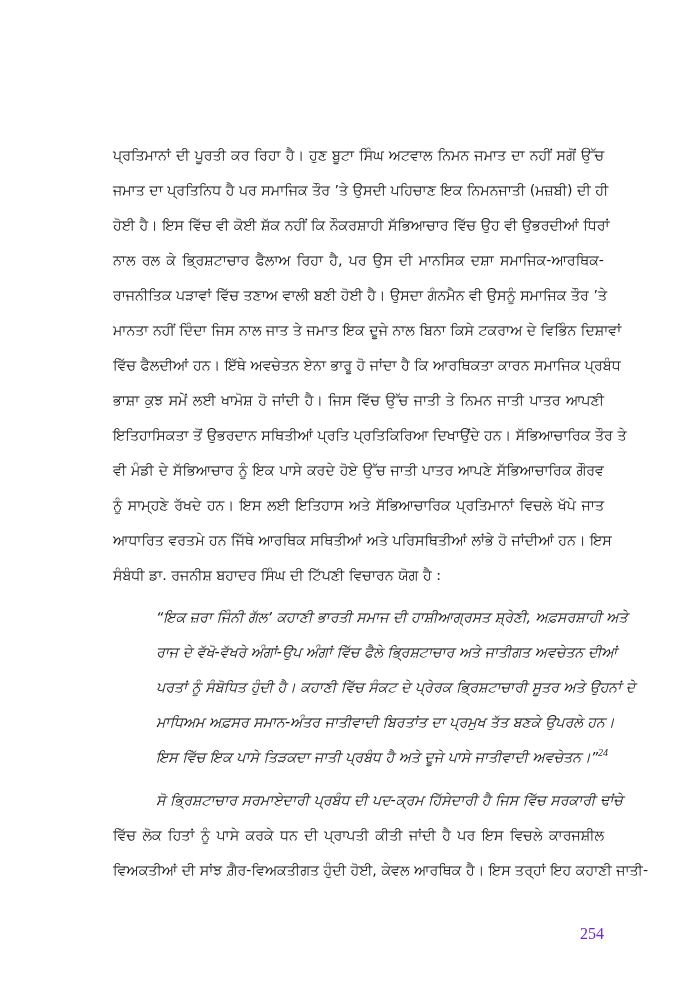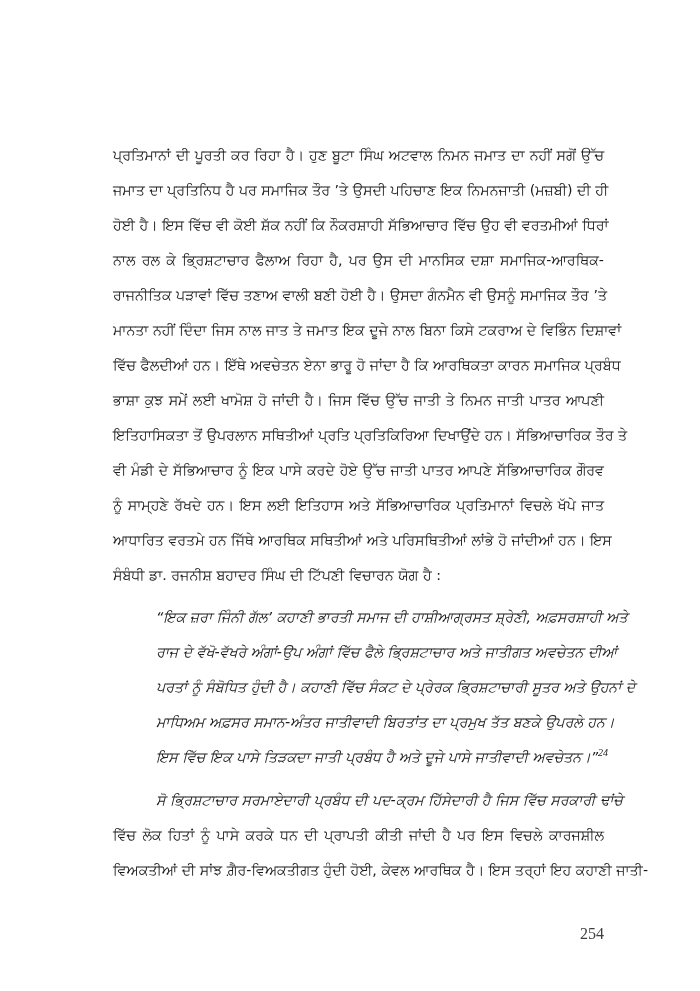--- a/index.html
+++ b/index.html
@@ -6,37 +6,37 @@
   body { width: 700px; height: 991px; position: relative; overflow: hidden;
          font-family: "DejaVu Sans", "Liberation Sans", sans-serif; color: #1a1a1a; }
   .page { position: absolute; left: 8px; top: 0; width: 700px; height: 816px; }
   .line { position: absolute; left: 105px; width: 491px; font-size: 14.2px; line-height: 20px;
           white-space: nowrap; text-align: justify; text-align-last: justify; }
   .line.last { text-align-last: left; }
   .quote .line { left: 148px; width: 448px; font-style: italic; }
   .para2 .line.first { left: 148px; width: 448px; font-style: italic; }
   sup { font-family: "Liberation Serif", serif; font-size: 10px; vertical-align: 6px; line-height: 0; }
   .page-number { position: absolute; left: 572px; top: 925px; font-family: "Liberation Serif", serif;
-                 font-size: 16px; color: #404040; }
+                 font-size: 16px; color: #6d28d9; }
 </style>
 </head>
 <body>
 
 <div class="page">
 
   <div class="para1">
     <div class="line" style="top:145px">ਪ੍ਰਤਿਮਾਨਾਂ ਦੀ ਪੂਰਤੀ ਕਰ ਰਿਹਾ ਹੈ। ਹੁਣ ਬੂਟਾ ਸਿੰਘ ਅਟਵਾਲ ਨਿਮਨ ਜਮਾਤ ਦਾ ਨਹੀਂ ਸਗੋਂ ਉੱਚ</div>
     <div class="line" style="top:180px">ਜਮਾਤ ਦਾ ਪ੍ਰਤਿਨਿਧ ਹੈ ਪਰ ਸਮਾਜਿਕ ਤੌਰ ’ਤੇ ਉਸਦੀ ਪਹਿਚਾਣ ਇਕ ਨਿਮਨਜਾਤੀ (ਮਜ਼ਬੀ) ਦੀ ਹੀ</div>
-    <div class="line" style="top:215px">ਹੋਈ ਹੈ। ਇਸ ਵਿੱਚ ਵੀ ਕੋਈ ਸ਼ੱਕ ਨਹੀਂ ਕਿ ਨੌਕਰਸ਼ਾਹੀ ਸੱਭਿਆਚਾਰ ਵਿੱਚ ਉਹ ਵੀ ਵਰਤਮੀਆਂ ਧਿਰਾਂ</div>
+    <div class="line" style="top:215px">ਹੋਈ ਹੈ। ਇਸ ਵਿੱਚ ਵੀ ਕੋਈ ਸ਼ੱਕ ਨਹੀਂ ਕਿ ਨੌਕਰਸ਼ਾਹੀ ਸੱਭਿਆਚਾਰ ਵਿੱਚ ਉਹ ਵੀ ਉਭਰਦੀਆਂ ਧਿਰਾਂ</div>
     <div class="line" style="top:250px">ਨਾਲ ਰਲ ਕੇ ਭ੍ਰਿਸ਼ਟਾਚਾਰ ਫੈਲਾਅ ਰਿਹਾ ਹੈ, ਪਰ ਉਸ ਦੀ ਮਾਨਸਿਕ ਦਸ਼ਾ ਸਮਾਜਿਕ-ਆਰਥਿਕ-</div>
     <div class="line" style="top:285px">ਰਾਜਨੀਤਿਕ ਪੜਾਵਾਂ ਵਿੱਚ ਤਣਾਅ ਵਾਲੀ ਬਣੀ ਹੋਈ ਹੈ। ਉਸਦਾ ਗੰਨਮੈਨ ਵੀ ਉਸਨੂੰ ਸਮਾਜਿਕ ਤੌਰ ’ਤੇ</div>
     <div class="line" style="top:320px">ਮਾਨਤਾ ਨਹੀਂ ਦਿੰਦਾ ਜਿਸ ਨਾਲ ਜਾਤ ਤੇ ਜਮਾਤ ਇਕ ਦੂਜੇ ਨਾਲ ਬਿਨਾ ਕਿਸੇ ਟਕਰਾਅ ਦੇ ਵਿਭਿੰਨ ਦਿਸ਼ਾਵਾਂ</div>
     <div class="line" style="top:355px">ਵਿੱਚ ਫੈਲਦੀਆਂ ਹਨ। ਇੱਥੇ ਅਵਚੇਤਨ ਏਨਾ ਭਾਰੂ ਹੋ ਜਾਂਦਾ ਹੈ ਕਿ ਆਰਥਿਕਤਾ ਕਾਰਨ ਸਮਾਜਿਕ ਪ੍ਰਬੰਧ</div>
     <div class="line" style="top:390px">ਭਾਸ਼ਾ ਕੁਝ ਸਮੇਂ ਲਈ ਖਾਮੋਸ਼ ਹੋ ਜਾਂਦੀ ਹੈ। ਜਿਸ ਵਿੱਚ ਉੱਚ ਜਾਤੀ ਤੇ ਨਿਮਨ ਜਾਤੀ ਪਾਤਰ ਆਪਣੀ</div>
-    <div class="line" style="top:425px">ਇਤਿਹਾਸਿਕਤਾ ਤੋਂ ਉਪਰਲਾਨ ਸਥਿਤੀਆਂ ਪ੍ਰਤਿ ਪ੍ਰਤਿਕਿਰਿਆ ਦਿਖਾਉਂਦੇ ਹਨ। ਸੱਭਿਆਚਾਰਿਕ ਤੌਰ ਤੇ</div>
+    <div class="line" style="top:425px">ਇਤਿਹਾਸਿਕਤਾ ਤੋਂ ਉਭਰਦਾਨ ਸਥਿਤੀਆਂ ਪ੍ਰਤਿ ਪ੍ਰਤਿਕਿਰਿਆ ਦਿਖਾਉਂਦੇ ਹਨ। ਸੱਭਿਆਚਾਰਿਕ ਤੌਰ ਤੇ</div>
     <div class="line" style="top:460px">ਵੀ ਮੰਡੀ ਦੇ ਸੱਭਿਆਚਾਰ ਨੂੰ ਇਕ ਪਾਸੇ ਕਰਦੇ ਹੋਏ ਉੱਚ ਜਾਤੀ ਪਾਤਰ ਆਪਣੇ ਸੱਭਿਆਚਾਰਿਕ ਗੌਰਵ</div>
     <div class="line" style="top:495px">ਨੂੰ ਸਾਮ੍ਹਣੇ ਰੱਖਦੇ ਹਨ। ਇਸ ਲਈ ਇਤਿਹਾਸ ਅਤੇ ਸੱਭਿਆਚਾਰਿਕ ਪ੍ਰਤਿਮਾਨਾਂ ਵਿਚਲੇ ਖੱਪੇ ਜਾਤ</div>
     <div class="line" style="top:530px">ਆਧਾਰਿਤ ਵਰਤਮੇ ਹਨ ਜਿੱਥੇ ਆਰਥਿਕ ਸਥਿਤੀਆਂ ਅਤੇ ਪਰਿਸਥਿਤੀਆਂ ਲਾਂਭੇ ਹੋ ਜਾਂਦੀਆਂ ਹਨ। ਇਸ</div>
     <div class="line last" style="top:565px">ਸੰਬੰਧੀ ਡਾ. ਰਜਨੀਸ਼ ਬਹਾਦਰ ਸਿੰਘ ਦੀ ਟਿੱਪਣੀ ਵਿਚਾਰਨ ਯੋਗ ਹੈ :</div>
   </div>
 
   <div class="quote">
     <div class="line" style="top:607px">“ਇਕ ਜ਼ਰਾ ਜਿੰਨੀ ਗੱਲ’ ਕਹਾਣੀ ਭਾਰਤੀ ਸਮਾਜ ਦੀ ਹਾਸ਼ੀਆਗ੍ਰਸਤ ਸ਼੍ਰੇਣੀ, ਅਫ਼ਸਰਸ਼ਾਹੀ ਅਤੇ</div>
     <div class="line" style="top:642px">ਰਾਜ ਦੇ ਵੱਖੋ-ਵੱਖਰੇ ਅੰਗਾਂ-ਉਪ ਅੰਗਾਂ ਵਿੱਚ ਫੈਲੇ ਭ੍ਰਿਸ਼ਟਾਚਾਰ ਅਤੇ ਜਾਤੀਗਤ ਅਵਚੇਤਨ ਦੀਆਂ</div>
     <div class="line" style="top:677px">ਪਰਤਾਂ ਨੂੰ ਸੰਬੋਧਿਤ ਹੁੰਦੀ ਹੈ। ਕਹਾਣੀ ਵਿੱਚ ਸੰਕਟ ਦੇ ਪ੍ਰੇਰਕ ਭ੍ਰਿਸ਼ਟਾਚਾਰੀ ਸੂਤਰ ਅਤੇ ਉਹਨਾਂ ਦੇ</div>

